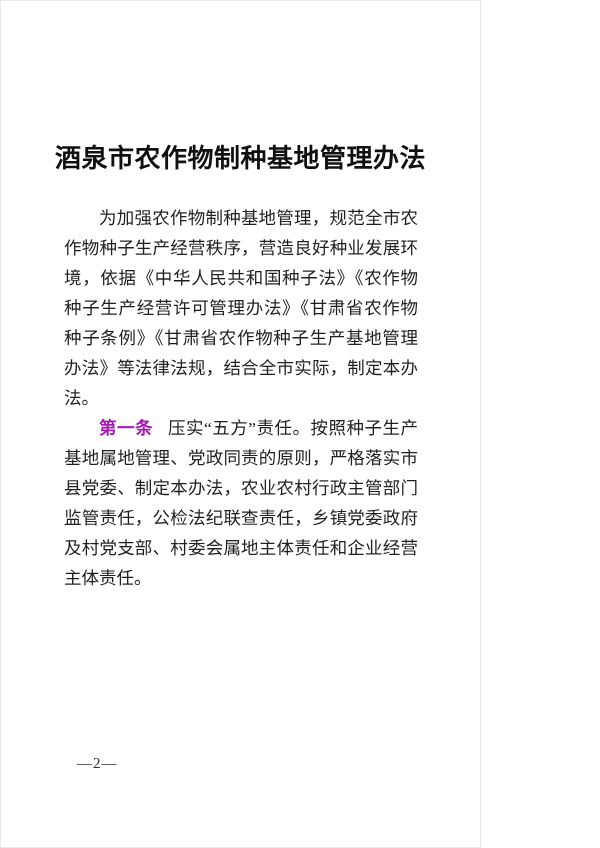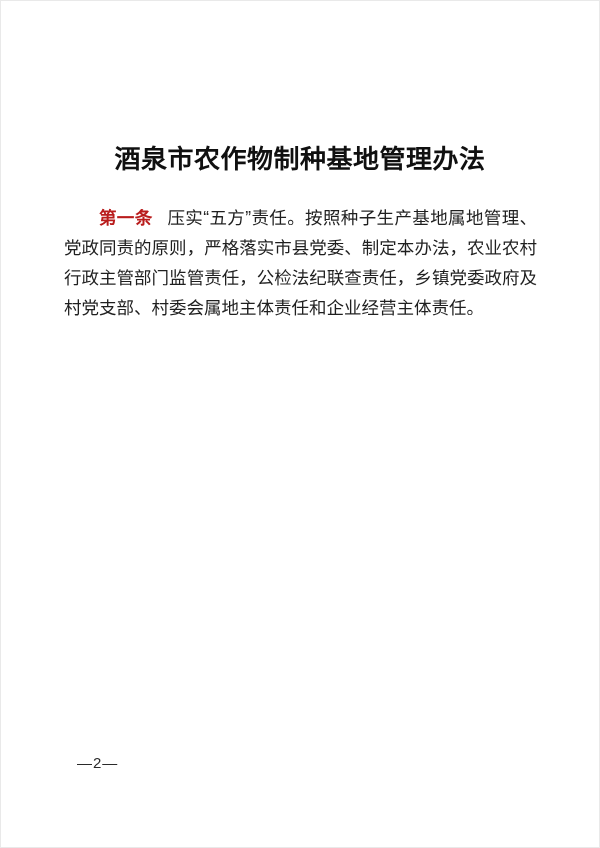--- a/index.html
+++ b/index.html
@@ -2,27 +2,27 @@
 <html lang="zh-CN"><head>
 <meta charset="utf-8">
 <style>
   html, body {
     margin: 0;
     padding: 0;
     background: #ffffff;
   }
   .page {
     position: relative;
-    width: 600px;
+    width: 481px;
     height: 848px;
     background: #ffffff;
     box-sizing: border-box;
     border: 1px solid #e9e9e9;
     overflow: hidden;
-    font-family: Liberation Sans, sans-serif;
+    font-family: Liberation Serif, serif;
     color: #1d1d1d;
   }
   .doc-title {
     margin: 0;
     padding-top: 140px;
     text-align: center;
     font-size: 26px;
     line-height: 36px;
     font-weight: 700;
     color: #101010;
@@ -35,21 +35,21 @@
     text-align: justify;
     text-justify: inter-ideograph;
     color: #1f1f1f;
   }
   .doc-body p {
     margin: 0;
     text-indent: 2em;
   }
   .article-label {
     font-weight: 700;
-    color: #b91c1c;
+    color: #a21caf;
     margin-right: 0.85em;
   }
   .page-number {
     position: absolute;
     left: 76px;
     top: 752px;
     font-size: 15px;
     line-height: 20px;
     color: #2a2a2a;
     letter-spacing: 1px;
@@ -57,20 +57,21 @@
 </style>
 </head>
 <body>
 
 <div class="page">
 
   <h1 class="doc-title">酒泉市农作物制种基地管理办法</h1>
 
   <div class="doc-body">
 
+    <p><span>为加强农作物制种基地管理，规范全市农作物种子生产经营秩序，营造良好种业发展环境，依据《中华人民共和国种子法》《农作物种子生产经营许可管理办法》《甘肃省农作物种子条例》《甘肃省农作物种子生产基地管理办法》等法律法规，结合全市实际，制定本办法。</span></p>
 
 
     <p><b class="article-label">第一条</b><span>压实“五方”责任。按照种子生产基地属地管理、党政同责的原则，严格落实市县党委、制定本办法，农业农村行政主管部门监管责任，公检法纪联查责任，乡镇党委政府及村党支部、村委会属地主体责任和企业经营主体责任。</span></p>
 
 
 
   </div>
 
   <div class="page-number">—2—</div>
 

